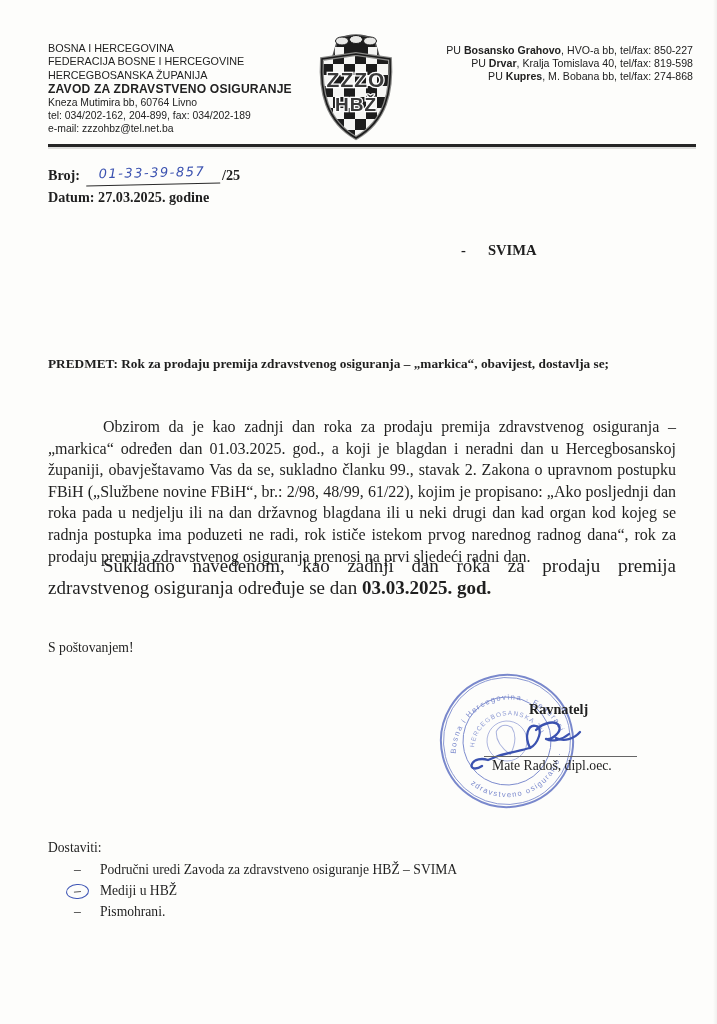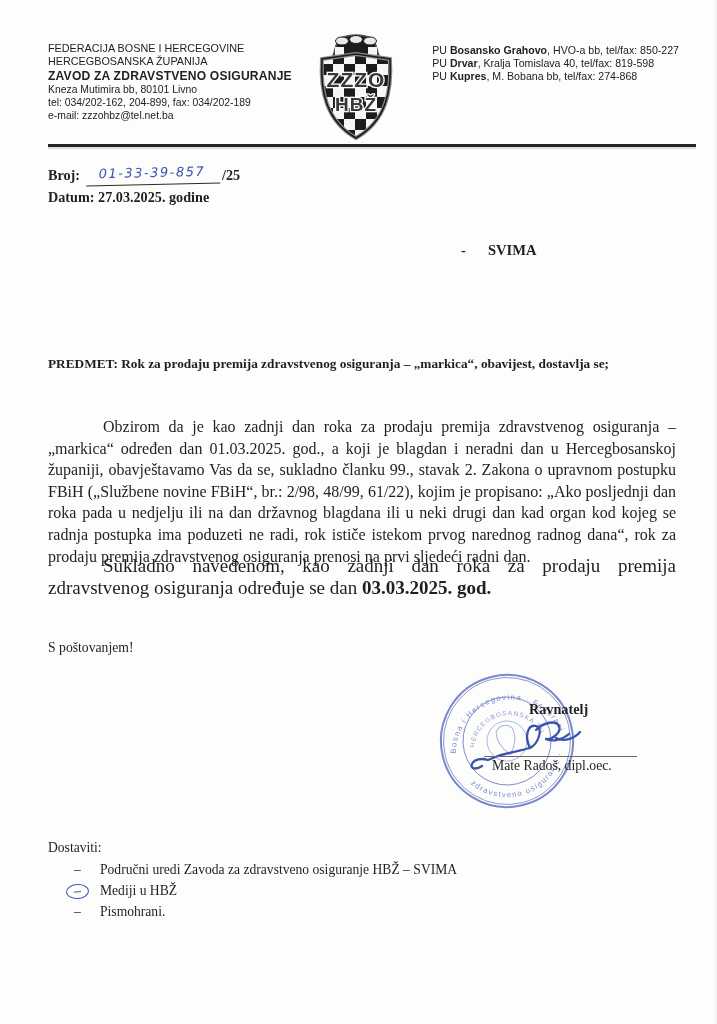--- a/index.html
+++ b/index.html
@@ -6,21 +6,21 @@
   .page{
     position:relative;width:717px;height:1024px;margin:0 auto;
     background:#fdfdfb;color:#1f1f1f;overflow:hidden;
     font-family:"Liberation Serif", serif;
   }
   
   .hdr-left{position:absolute;top:42px;left:48px;font-family:"Liberation Sans",sans-serif;
     font-size:10.8px;line-height:13.4px;color:#222;}
   .hdr-left .org{font-weight:bold;font-size:12.1px;line-height:15px;letter-spacing:.2px;}
   .hdr-left .contact{font-size:10.4px;line-height:12.9px;}
-  .hdr-right{position:absolute;top:44px;right:38px;
+  .hdr-right{position:absolute;top:44px;right:24px;text-align:right;
     font-family:"Liberation Sans",sans-serif;font-size:10.6px;line-height:13.2px;color:#222;}
   .hdr-right b{font-weight:bold;}
   .logo{position:absolute;top:31px;left:311px;width:90px;height:114px;}
   .rule{position:absolute;top:144px;left:48px;width:648px;height:3px;background:#262626;
     box-shadow:0 2px 0 rgba(0,0,0,.12);}
   
   .meta{position:absolute;top:162px;left:48px;font-size:14.2px;font-weight:bold;line-height:22px;}
   .broj-line{display:flex;align-items:flex-end;}
   .hand{
     display:inline-block;min-width:128px;text-align:center;
@@ -56,24 +56,25 @@
   }
   .scan-edge{position:absolute;top:0;right:0;width:4px;height:100%;
     background:linear-gradient(to left, rgba(0,0,0,.05), transparent);}
 </style>
 </head>
 <body>
 
 <div class="page">
 
   <div class="hdr-left">
+    <div>BOSNA I HERCEGOVINA</div>
     <div>FEDERACIJA BOSNE I HERCEGOVINE</div>
     <div>HERCEGBOSANSKA ŽUPANIJA</div>
     <div class="org">ZAVOD ZA ZDRAVSTVENO OSIGURANJE</div>
-    <div class="contact">Kneza Mutimira bb, 80101 Livno</div>
+    <div class="contact">Kneza Mutimira bb, 60764 Livno</div>
     <div class="contact">tel: 034/202-162, 204-899, fax: 034/202-189</div>
     <div class="contact">e-mail: zzzohbz@tel.net.ba</div>
   </div>
 
   <svg class="logo" viewBox="0 0 90 114">
     <defs>
       <pattern id="checks" width="22" height="22" patternUnits="userSpaceOnUse">
         <rect width="22" height="22" fill="#f6f6f4"></rect>
         <rect x="0" y="0" width="11" height="11" fill="#1c1c1c"></rect>
         <rect x="11" y="11" width="11" height="11" fill="#1c1c1c"></rect>

